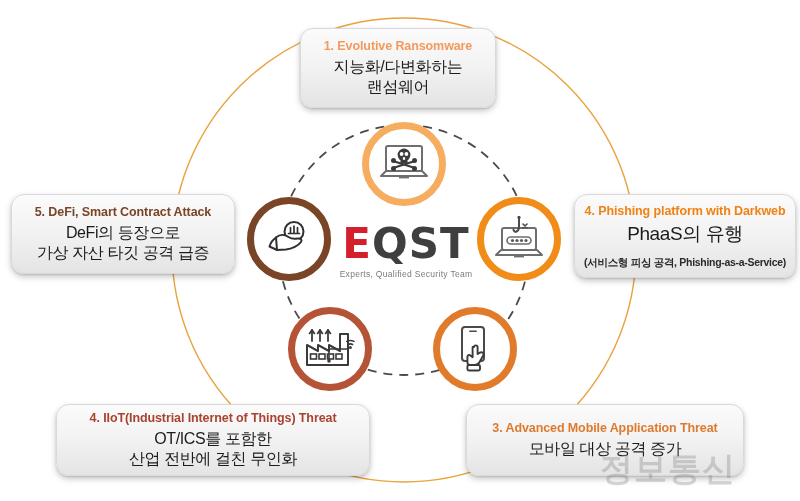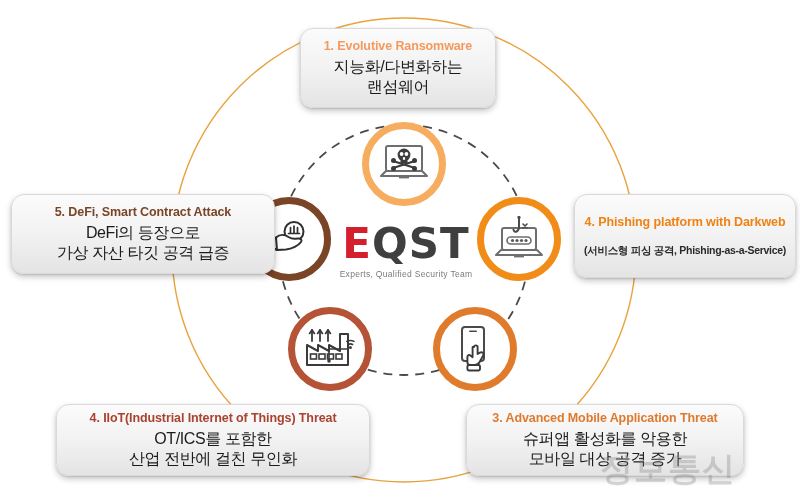--- a/index.html
+++ b/index.html
@@ -119,21 +119,21 @@
     line-height: 14px;
     letter-spacing: -0.3px;
     margin-top: 10px;
     white-space: nowrap;
   }
 
   .card-1 { left: 300px; top: 28px;  width: 196px; height: 80px; }
   .card-2 { left: 574px; top: 194px; width: 222px; height: 84px; }
   .card-3 { left: 466px; top: 404px; width: 278px; height: 72px; }
   .card-4 { left: 56px;  top: 404px; width: 314px; height: 72px; }
-  .card-5 { left: 11px;  top: 194px; width: 264px; height: 80px; }
+  .card-5 { left: 11px;  top: 194px; width: 224px; height: 80px; }
 
   
   .watermark {
     position: absolute;
     left: 600px;
     top: 447px;
     font-size: 33px;
     font-weight: 700;
     color: rgba(120,120,120,0.30);
     letter-spacing: 1px;
@@ -236,26 +236,26 @@
   </div>
 
   <div class="card card-1">
     <div class="eng" style="color:#f39a5c">1. Evolutive Ransomware</div>
     <div class="kor">지능화/다변화하는</div>
     <div class="kor">랜섬웨어</div>
   </div>
 
   <div class="card card-2">
     <div class="eng" style="color:#ef8212">4. Phishing platform with Darkweb</div>
+    <div class="kor" style="font-size:19px;line-height:23px">PhaaS의 유행</div>
     <div class="sub">(서비스형 피싱 공격, Phishing-as-a-Service)</div>
   </div>
 
   <div class="card card-3">
     <div class="eng" style="color:#dd7a2e">3. Advanced Mobile Application Threat</div>
-    <div class="kor">슈퍼앱 활성화를 악용한</div>
     <div class="kor">모바일 대상 공격 증가</div>
   </div>
 
   <div class="card card-4">
     <div class="eng" style="color:#a8432f">4. IIoT(Industrial Internet of Things) Threat</div>
     <div class="kor">OT/ICS를 포함한</div>
     <div class="kor">산업 전반에 걸친 무인화</div>
   </div>
 
   <div class="card card-5">

